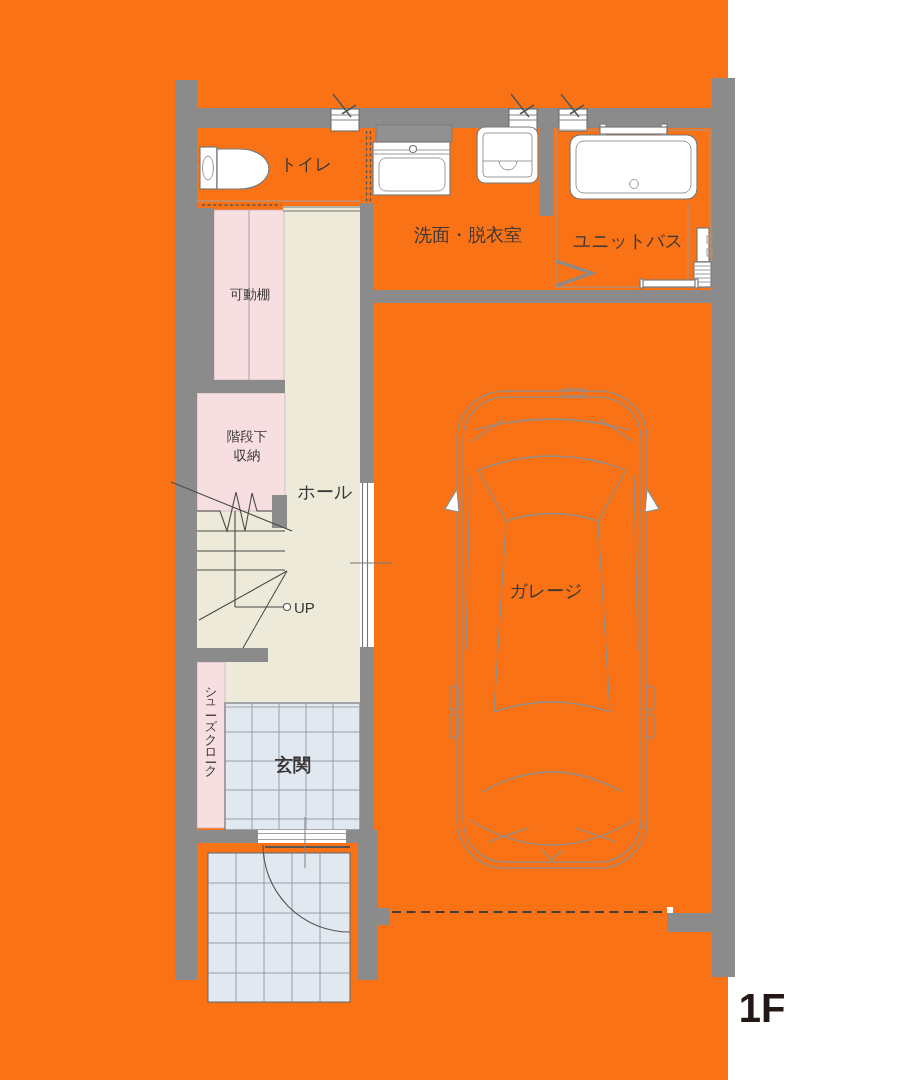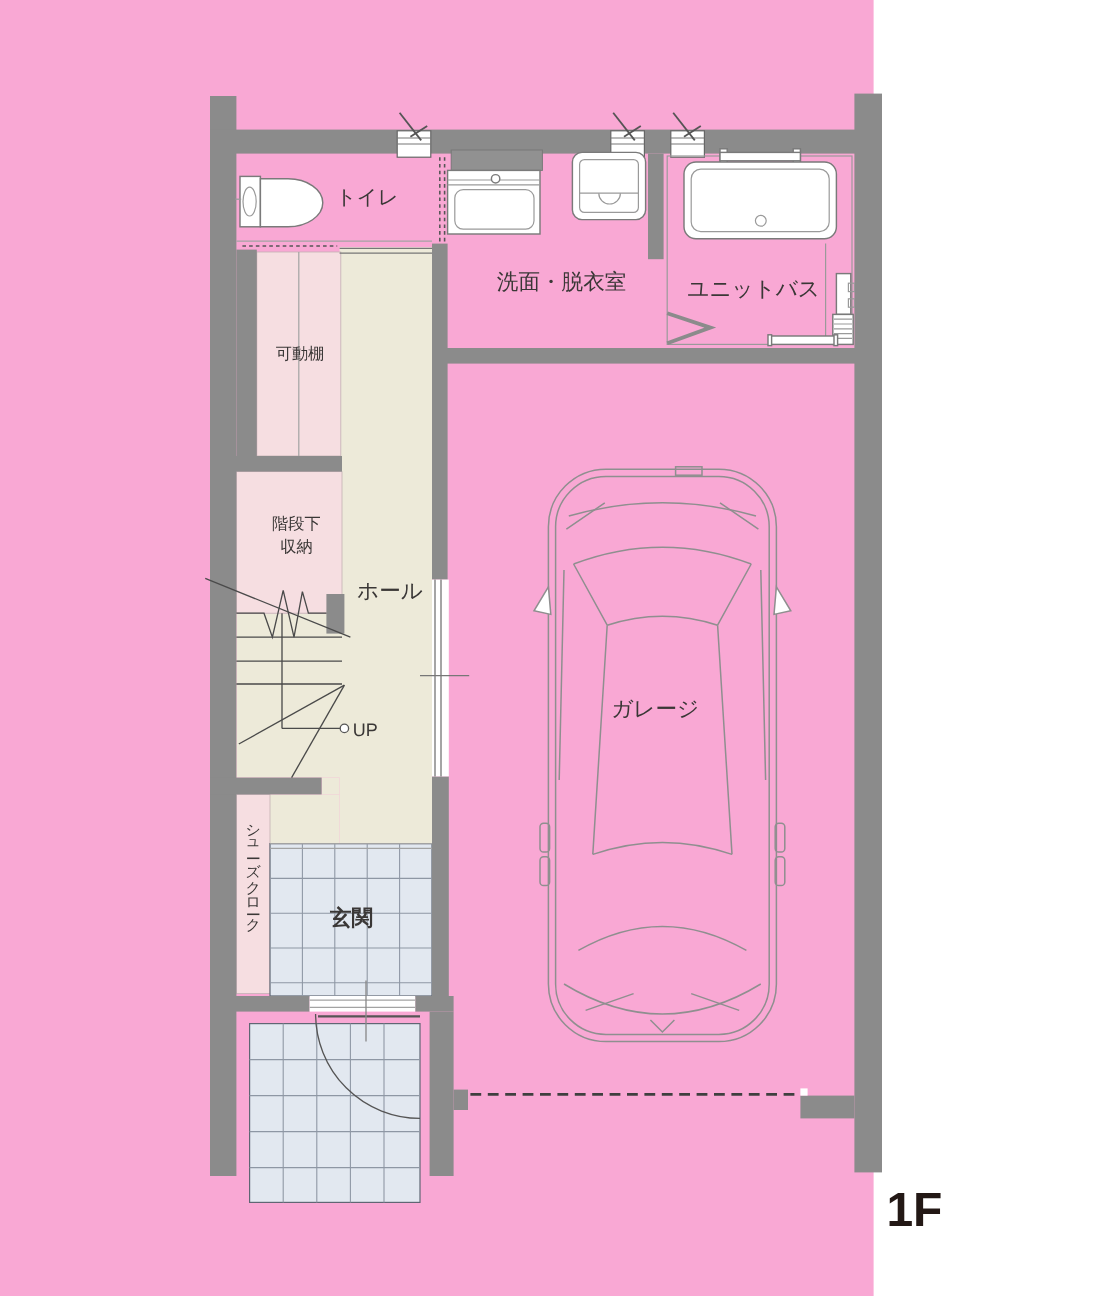--- a/index.html
+++ b/index.html
@@ -1,16 +1,16 @@
 <!DOCTYPE html>
 <html><head>
 <meta charset="utf-8">
 <style>
   html,body{margin:0;padding:0;background:#fff;}
-  .stage{width:728px;height:1080px;position:relative;background:#f9a8d4;}
+  .stage{width:728px;height:1080px;position:relative;background:#f97316;}
   svg{display:block;}
   .wall{fill:#8b8b8b;stroke:none;}
   .floor-hall{fill:#edead9;stroke:none;}
   .floor-pink{fill:#f6dee1;stroke:#c5b2b6;stroke-width:.7;}
   .tilefloor{fill:#e2e8f0;stroke:#5f6673;stroke-width:1;}
   .tilegrid{stroke:#8e97a4;stroke-width:.9;fill:none;}
   .fix{fill:#fff;stroke:#7a7a7a;stroke-width:1.2;}
   .fix2{fill:none;stroke:#9a9a9a;stroke-width:1;}
   .thin{stroke:#a3a3a3;stroke-width:1;fill:none;}
   .doorline{stroke:#777;stroke-width:1.1;fill:none;}

